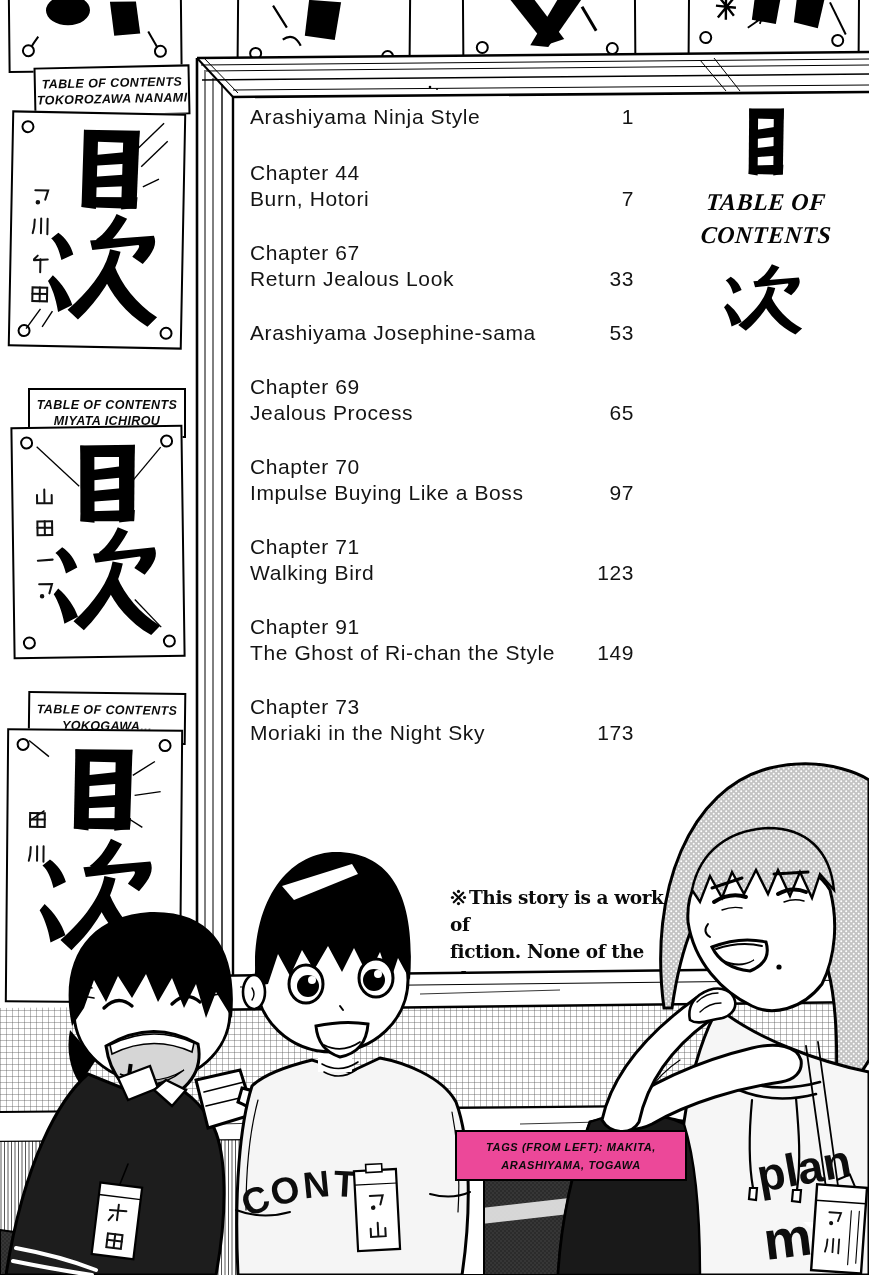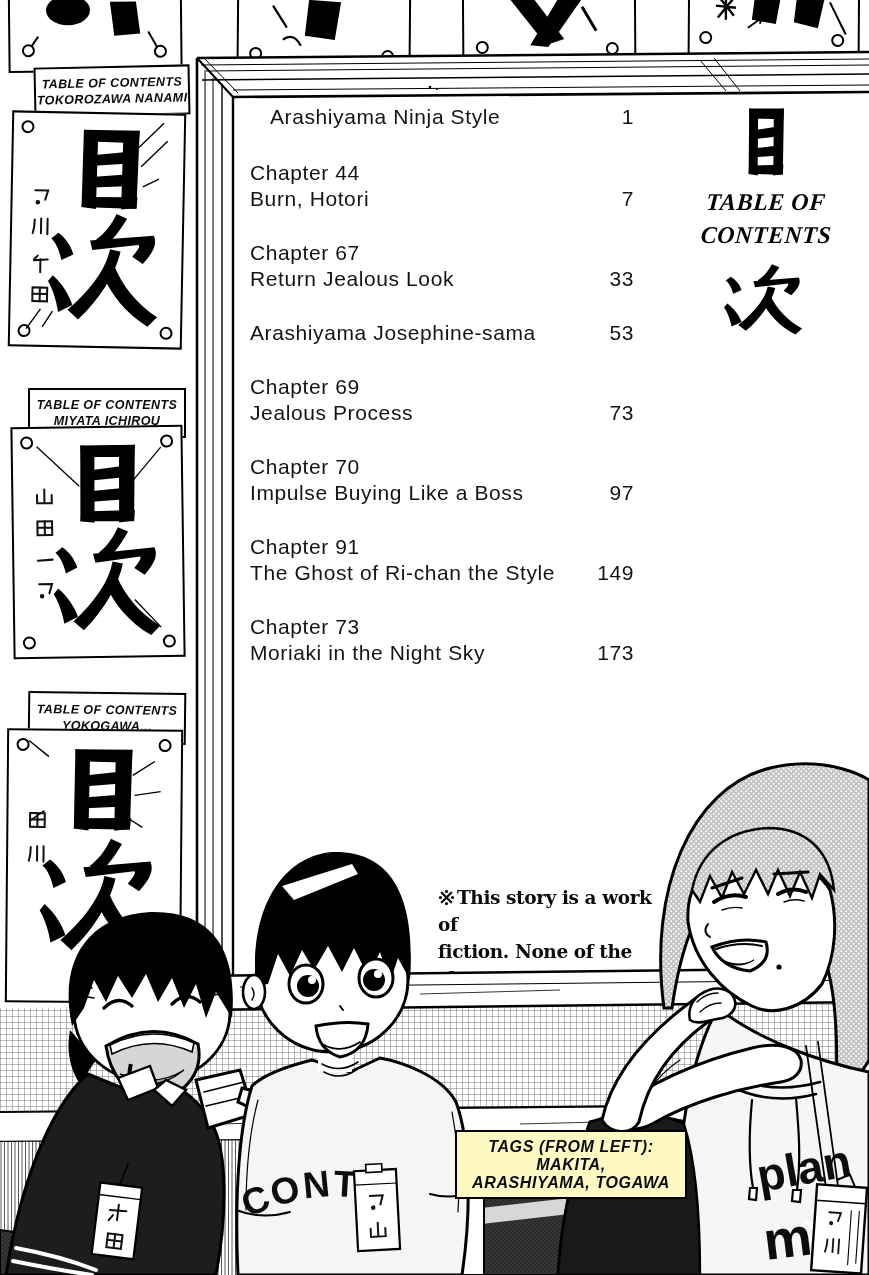--- a/index.html
+++ b/index.html
@@ -10,49 +10,49 @@
   
   .top-sign{position:absolute;width:170px;height:118px;background:#fff;border:2.5px solid #000;z-index:1;}
 
   
   #frame-svg{position:absolute;left:0;top:0;z-index:2;pointer-events:none;}
 
   
   #toc{position:absolute;left:250px;top:104px;width:384px;z-index:3;
        font-size:21px;line-height:26px;letter-spacing:.6px;color:#141414;}
   .toc-entry{margin-bottom:28px;}
-  .toc-entry.first{margin-bottom:30px;margin-left:20px;}
+  .toc-entry.first{margin-bottom:30px;}
   .toc-titlerow{display:flex;justify-content:space-between;}
   .toc-page{min-width:40px;text-align:right;}
 
   
   #side-title{position:absolute;left:692px;top:104px;width:148px;z-index:3;text-align:center;}
   #side-title .serif{font-family:"Liberation Serif","DejaVu Serif",serif;
        font-style:italic;font-weight:bold;font-size:24px;line-height:33px;letter-spacing:.5px;
        transform:skewX(-4deg);color:#050505;}
 
   
   .caption-box{position:absolute;background:#fff;border:2.5px solid #000;z-index:3;
        display:flex;flex-direction:column;justify-content:center;align-items:center;
        font-style:italic;font-weight:bold;font-size:12.5px;line-height:16px;letter-spacing:.4px;}
   .sign-body{position:absolute;background:#fff;border:2px solid #000;z-index:3;}
 
   
-  #disclaimer{position:absolute;left:438px;top:884px;width:236px;z-index:4;
+  #disclaimer{position:absolute;left:450px;top:884px;width:236px;z-index:4;
        font-family:"DejaVu Serif","Liberation Serif",serif;font-weight:bold;
        font-size:18.5px;line-height:27px;letter-spacing:-0.4px;color:#0b0b0b;}
   #disclaimer .refmark{display:inline-block;vertical-align:-2px;margin-right:2px;}
 
   
   #scene{position:absolute;left:0;top:740px;z-index:5;pointer-events:none;}
 
   
-  #tags-box{position:absolute;left:455px;top:1130px;width:224px;z-index:6;background:#fef9c3;
+  #tags-box{position:absolute;left:455px;top:1130px;width:224px;z-index:6;background:#ec4899;
        border:2.5px solid #000;padding:6px 2px 5px 2px;text-align:center;
-       font-style:italic;font-weight:bold;font-size:16px;line-height:18px;letter-spacing:.6px;}
+       font-style:italic;font-weight:bold;font-size:11px;line-height:18px;letter-spacing:.6px;}
 </style>
 </head>
 <body>
 
 <div id="page">
 
   <svg width="0" height="0" style="position:absolute">
     <defs>
 
       <symbol id="kanji-me" viewBox="0 0 100 100">
@@ -221,28 +221,35 @@
     <div class="toc-entry">
       <div class="toc-titlerow">
         <span>Arashiyama Josephine-sama</span>
         <span class="toc-page">53</span>
       </div>
     </div>
     <div class="toc-entry">
       <div>Chapter 69</div>
       <div class="toc-titlerow">
         <span>Jealous Process</span>
-        <span class="toc-page">73</span>
+        <span class="toc-page">65</span>
       </div>
     </div>
     <div class="toc-entry">
       <div>Chapter 70</div>
       <div class="toc-titlerow">
         <span>Impulse Buying Like a Boss</span>
         <span class="toc-page">97</span>
+      </div>
+    </div>
+    <div class="toc-entry">
+      <div>Chapter 71</div>
+      <div class="toc-titlerow">
+        <span>Walking Bird</span>
+        <span class="toc-page">123</span>
       </div>
     </div>
     <div class="toc-entry">
       <div>Chapter 91</div>
       <div class="toc-titlerow">
         <span>The Ghost of Ri-chan the Style</span>
         <span class="toc-page">149</span>
       </div>
     </div>
     <div class="toc-entry">

